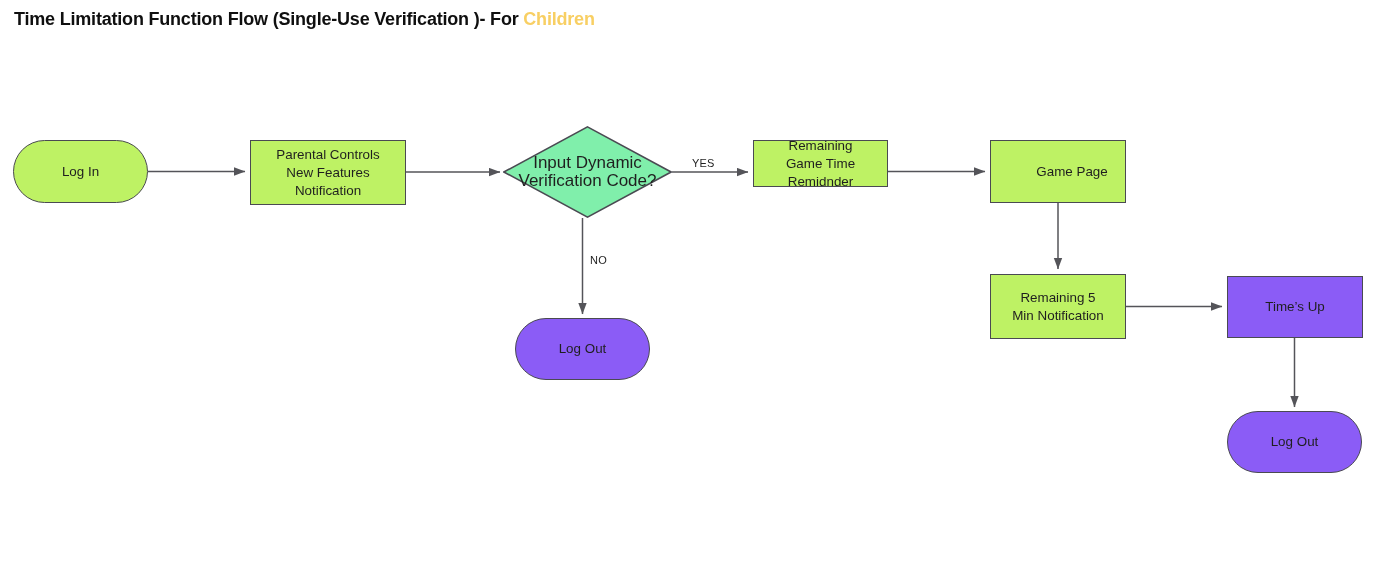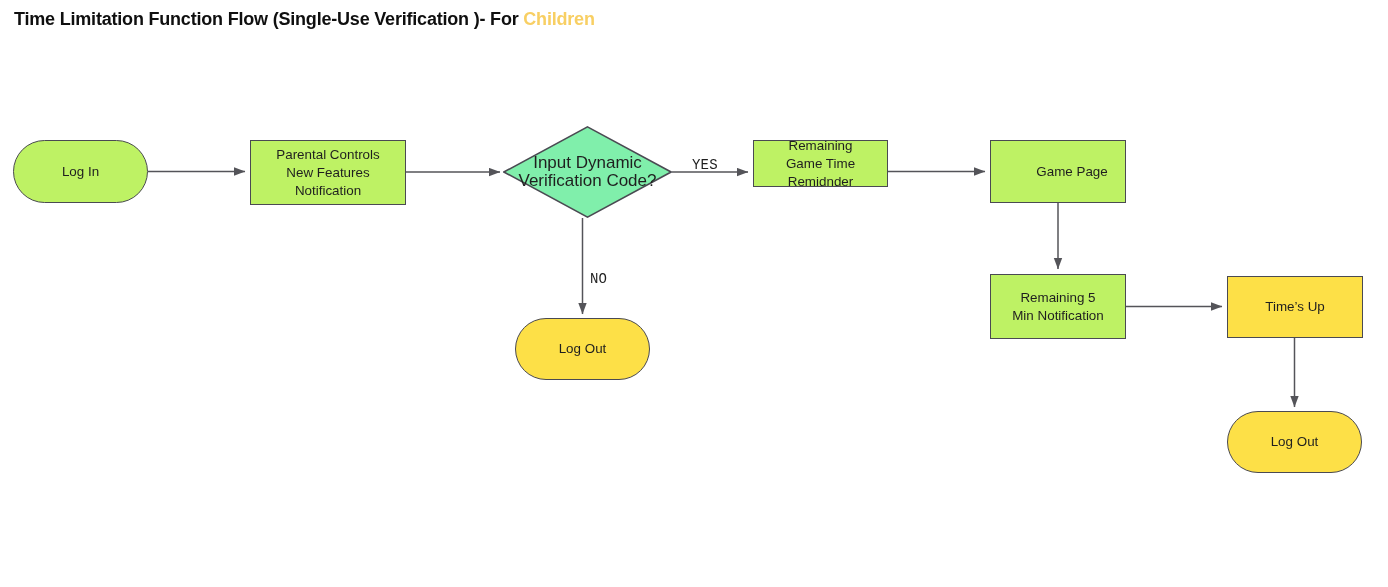--- a/index.html
+++ b/index.html
@@ -56,21 +56,21 @@
     text-align: center;
     color: #1f1f1f;
     font-size: 13.4px;
     line-height: 18px;
     white-space: pre-line;
     border: 1.4px solid #4a4a52;
   }
   .rect     { border-radius: 0; }
   .stadium  { border-radius: 999px; }
   .fill-white { background: #bef264; }
-  .fill-pink  { background: #fde047; text-align: center; }
+  .fill-pink  { background: #8b5cf6; text-align: center; }
 
   
   .diamond {
     position: absolute;
     border: none;
     background: none;
   }
   .diamond .dia-shape {
     position: absolute;
     inset: 0;
@@ -84,25 +84,24 @@
     text-align: center;
     font-size: 17px;
     line-height: 18px;
     color: #1f1f1f;
     white-space: pre-line;
   }
 
   
   .edge-label {
     position: absolute;
-    font-size: 14px;
+    font-size: 11px;
     letter-spacing: 0.2px;
     color: #1f1f1f;
     white-space: nowrap;
-    font-family: Liberation Mono, monospace;
   }
 </style>
 </head>
 <body>
 
 <div id="canvas">
 
   <div class="title"><span>Time Limitation Function Flow (Single-Use Verification )- For </span><span class="accent">Children</span></div>
 
   <svg id="edges" viewBox="0 0 1388 587" width="1388" height="587" xmlns="http://www.w3.org/2000/svg">
@@ -123,21 +122,21 @@
     <line x1="582.5" y1="218" x2="582.5" y2="314" stroke="#545459" stroke-width="1.5" marker-end="url(#arrow)"></line>
 
     <line x1="1058" y1="203" x2="1058" y2="269" stroke="#545459" stroke-width="1.5" marker-end="url(#arrow)"></line>
 
     <line x1="1126" y1="306.5" x2="1222" y2="306.5" stroke="#545459" stroke-width="1.5" marker-end="url(#arrow)"></line>
 
     <line x1="1294.5" y1="338" x2="1294.5" y2="407" stroke="#545459" stroke-width="1.5" marker-end="url(#arrow)"></line>
   </svg>
 
   <div class="edge-label" style="left:692px; top:157px;">YES</div>
-  <div class="edge-label" style="left:590px; top:271px;">NO</div>
+  <div class="edge-label" style="left:590px; top:254px;">NO</div>
 
   <div class="node stadium fill-white" style="left:13px; top:140px; width:135px; height:63px;">
     <span>Log In</span>
   </div>
 
   <div class="node rect fill-white" style="left:250px; top:140px; width:156px; height:65px;">
     <span>Parental Controls
 New Features
 Notification</span>
   </div>

